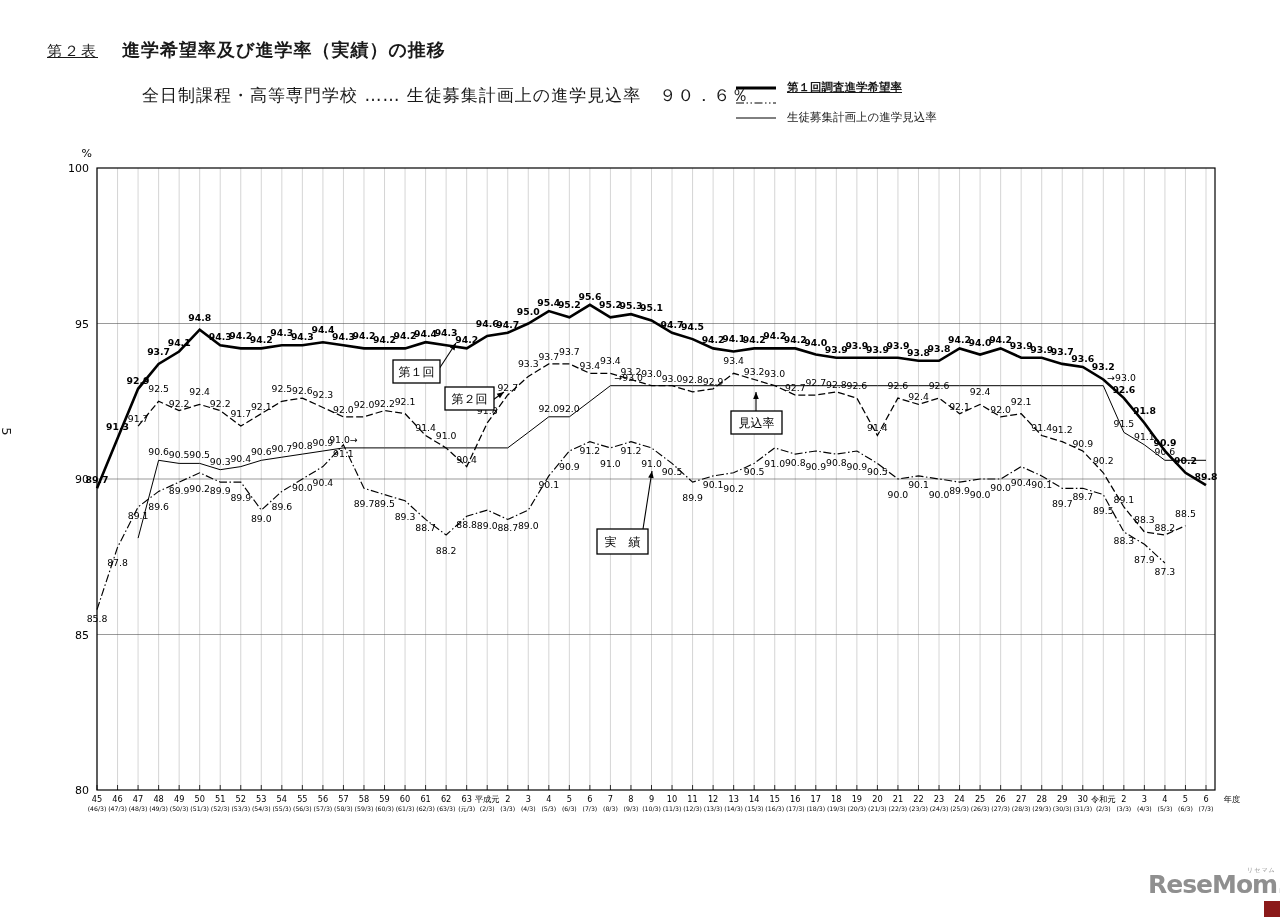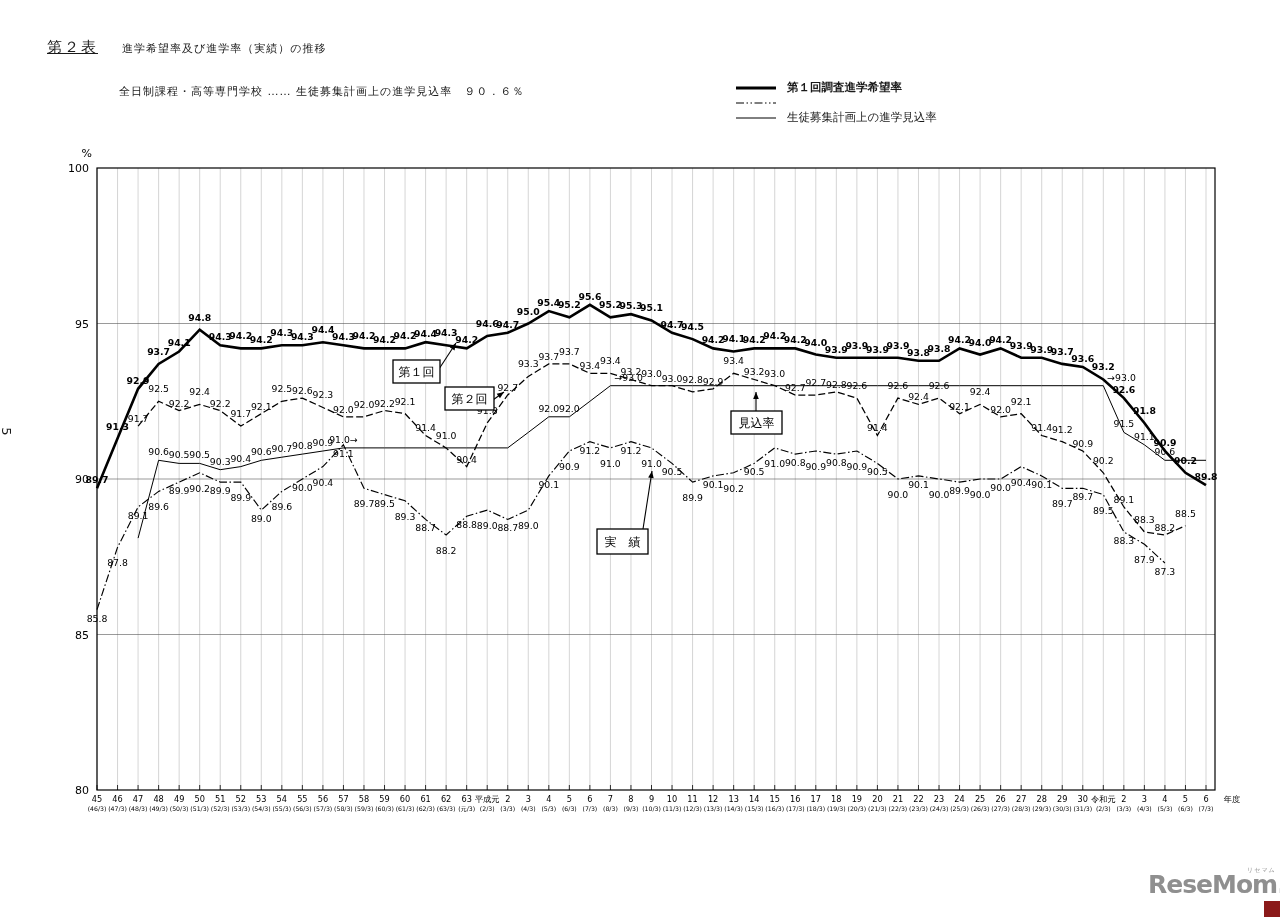--- a/index.html
+++ b/index.html
@@ -1,26 +1,26 @@
 <!DOCTYPE html>
 <html><head>
 <meta charset="utf-8">
 <style>
   html,body{margin:0;padding:0;background:#fff;}
   .page{position:relative;width:1280px;height:917px;background:#fff;overflow:hidden;
         font-family:"DejaVu Sans","Liberation Sans",sans-serif;color:#1a1a1a;}
   .hdr-row{position:absolute;left:47px;top:38px;display:flex;align-items:baseline;gap:24px;}
   .tbl-no{font-size:15px;letter-spacing:2px;text-decoration:underline;}
-  .title{font-size:11px;font-weight:normal;letter-spacing:1px;}
-  .subtitle{position:absolute;left:119px;top:84px;font-size:11px;letter-spacing:1px;}
+  .title{font-size:18px;font-weight:bold;letter-spacing:1px;}
+  .subtitle{position:absolute;left:142px;top:84px;font-size:17px;letter-spacing:1px;}
   .legend{position:absolute;left:735px;top:80px;}
   .lg-row{display:flex;align-items:center;height:15px;}
   .lg-sample{width:42px;margin-right:10px;flex:0 0 42px;}
   .lg-label{font-size:11.5px;white-space:nowrap;}
-  .lg-label.b{font-weight:bold;}
+  .lg-label.b{font-weight:bold;text-decoration:underline;}
   .side-pagenum{position:absolute;left:2px;top:424px;font-size:13px;transform:rotate(90deg);}
   .logo{position:absolute;left:1148px;top:870px;color:#8f8f8f;}
   .logo .main{font-size:25px;font-weight:bold;letter-spacing:-1px;font-family:"DejaVu Sans",sans-serif;}
   .logo .ruby{position:absolute;right:10px;top:-4px;font-size:6px;letter-spacing:1px;}
   .logo .corner{position:absolute;left:116px;top:31px;width:16px;height:16px;background:#8b1a1a;}
   svg text{font-family:"DejaVu Sans","Liberation Sans",sans-serif;}
 </style>
 </head>
 <body>
 

